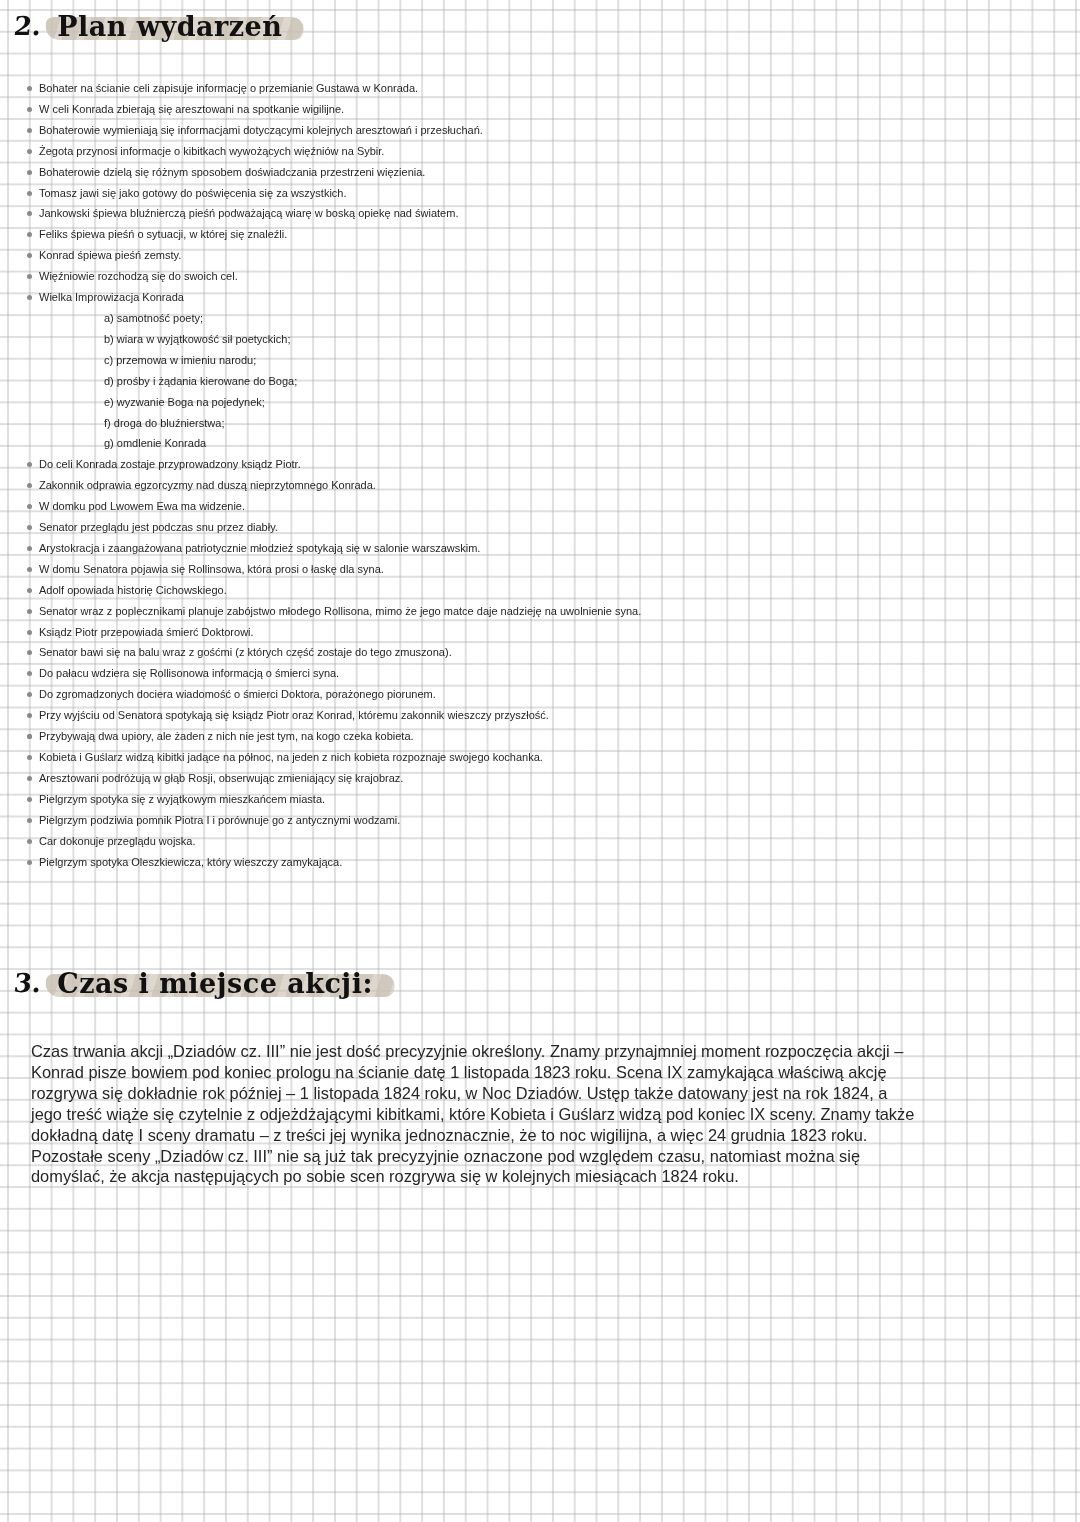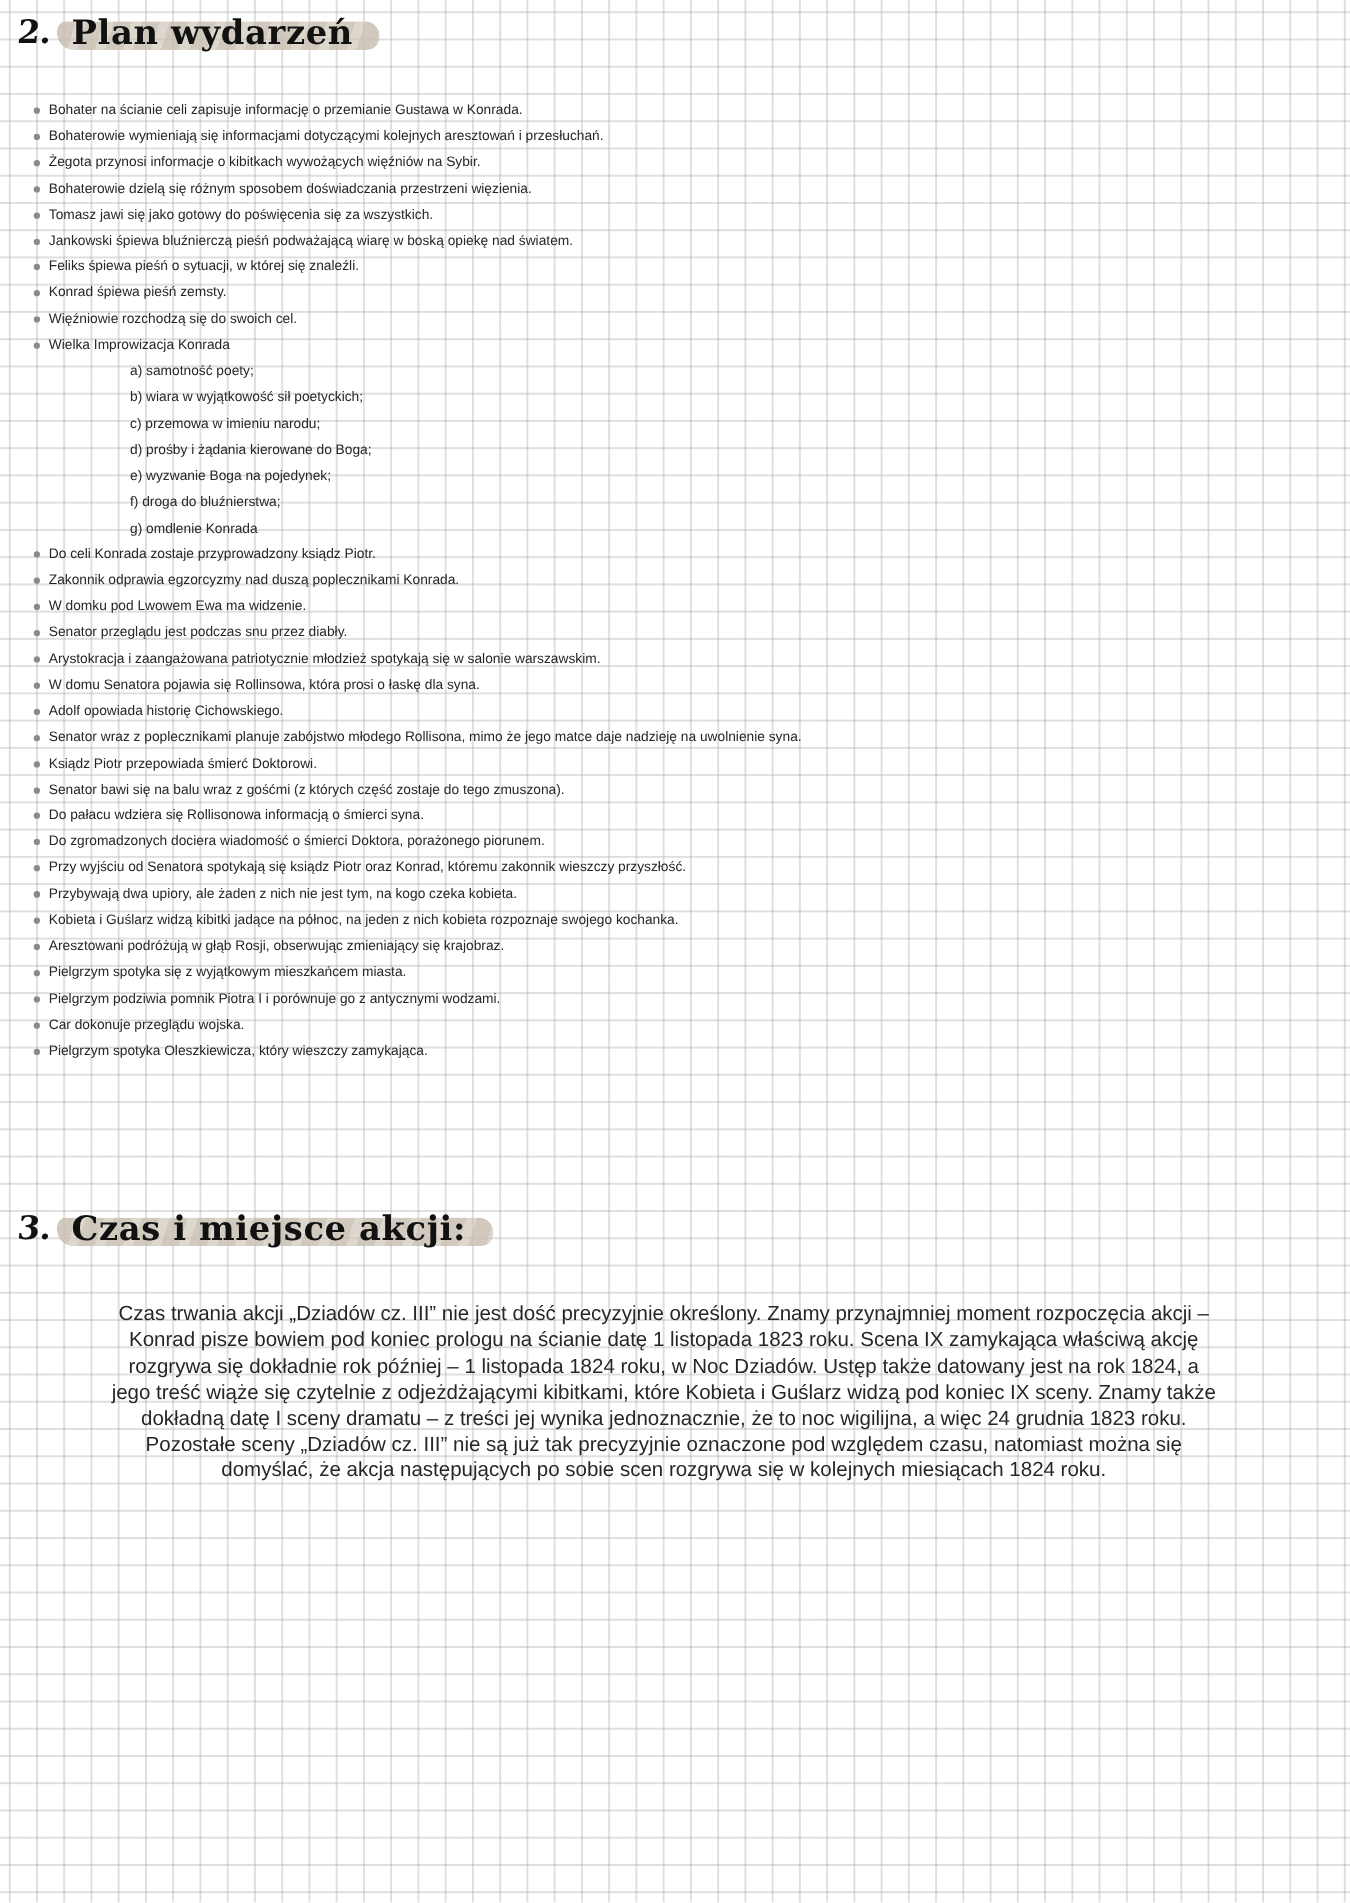--- a/index.html
+++ b/index.html
@@ -92,57 +92,57 @@
     }
 
     .paragraph {
       position: absolute;
       left: 31px;
       top: 1041px;
       width: 1000px;
       font-size: 16.4px;
       line-height: 20.9px;
       margin: 0;
-      text-align: center;
     }
     .paragraph span { display: block; white-space: nowrap; }
   </style>
 </head>
 <body>
 
 <div class="heading" id="heading-plan">
   <span class="num">2.</span>
   <span class="title-wrap">
     <span class="highlight"></span>
     <span class="title">Plan wydarzeń</span>
   </span>
 </div>
 
 <ul class="events">
   <li><span class="bullet"></span><span>Bohater na ścianie celi zapisuje informację o przemianie Gustawa w Konrada.</span></li>
+  <li><span class="bullet"></span><span>W celi Konrada zbierają się aresztowani na spotkanie wigilijne.</span></li>
   <li><span class="bullet"></span><span>Bohaterowie wymieniają się informacjami dotyczącymi kolejnych aresztowań i przesłuchań.</span></li>
   <li><span class="bullet"></span><span>Żegota przynosi informacje o kibitkach wywożących więźniów na Sybir.</span></li>
   <li><span class="bullet"></span><span>Bohaterowie dzielą się różnym sposobem doświadczania przestrzeni więzienia.</span></li>
   <li><span class="bullet"></span><span>Tomasz jawi się jako gotowy do poświęcenia się za wszystkich.</span></li>
   <li><span class="bullet"></span><span>Jankowski śpiewa bluźnierczą pieśń podważającą wiarę w boską opiekę nad światem.</span></li>
   <li><span class="bullet"></span><span>Feliks śpiewa pieśń o sytuacji, w której się znaleźli.</span></li>
   <li><span class="bullet"></span><span>Konrad śpiewa pieśń zemsty.</span></li>
   <li><span class="bullet"></span><span>Więźniowie rozchodzą się do swoich cel.</span></li>
   <li><span class="bullet"></span><span>Wielka Improwizacja Konrada</span></li>
 
   <li class="sub"><span>a) samotność poety;</span></li>
   <li class="sub"><span>b) wiara w wyjątkowość sił poetyckich;</span></li>
   <li class="sub"><span>c) przemowa w imieniu narodu;</span></li>
   <li class="sub"><span>d) prośby i żądania kierowane do Boga;</span></li>
   <li class="sub"><span>e) wyzwanie Boga na pojedynek;</span></li>
   <li class="sub"><span>f) droga do bluźnierstwa;</span></li>
   <li class="sub"><span>g) omdlenie Konrada</span></li>
 
   <li><span class="bullet"></span><span>Do celi Konrada zostaje przyprowadzony ksiądz Piotr.</span></li>
-  <li><span class="bullet"></span><span>Zakonnik odprawia egzorcyzmy nad duszą poplecznikami Konrada.</span></li>
+  <li><span class="bullet"></span><span>Zakonnik odprawia egzorcyzmy nad duszą nieprzytomnego Konrada.</span></li>
   <li><span class="bullet"></span><span>W domku pod Lwowem Ewa ma widzenie.</span></li>
   <li><span class="bullet"></span><span>Senator przeglądu jest podczas snu przez diabły.</span></li>
   <li><span class="bullet"></span><span>Arystokracja i zaangażowana patriotycznie młodzież spotykają się w salonie warszawskim.</span></li>
   <li><span class="bullet"></span><span>W domu Senatora pojawia się Rollinsowa, która prosi o łaskę dla syna.</span></li>
   <li><span class="bullet"></span><span>Adolf opowiada historię Cichowskiego.</span></li>
   <li><span class="bullet"></span><span>Senator wraz z poplecznikami planuje zabójstwo młodego Rollisona, mimo że jego matce daje nadzieję na uwolnienie syna.</span></li>
   <li><span class="bullet"></span><span>Ksiądz Piotr przepowiada śmierć Doktorowi.</span></li>
   <li><span class="bullet"></span><span>Senator bawi się na balu wraz z gośćmi (z których część zostaje do tego zmuszona).</span></li>
   <li><span class="bullet"></span><span>Do pałacu wdziera się Rollisonowa informacją o śmierci syna.</span></li>
   <li><span class="bullet"></span><span>Do zgromadzonych dociera wiadomość o śmierci Doktora, porażonego piorunem.</span></li>

